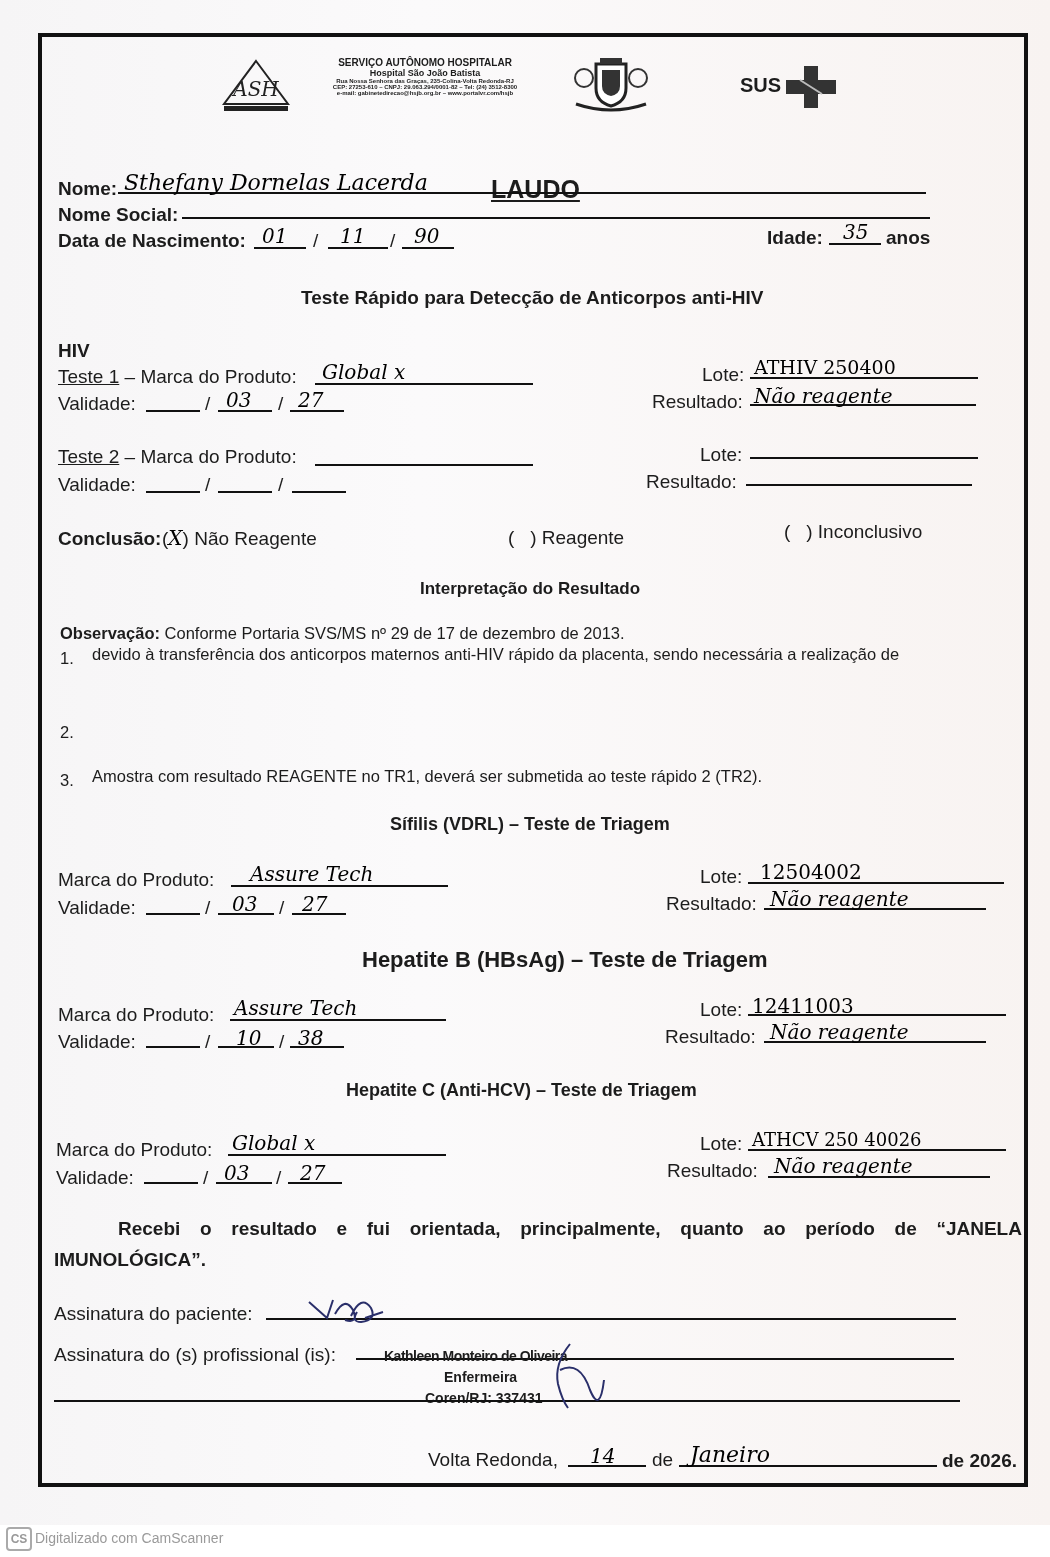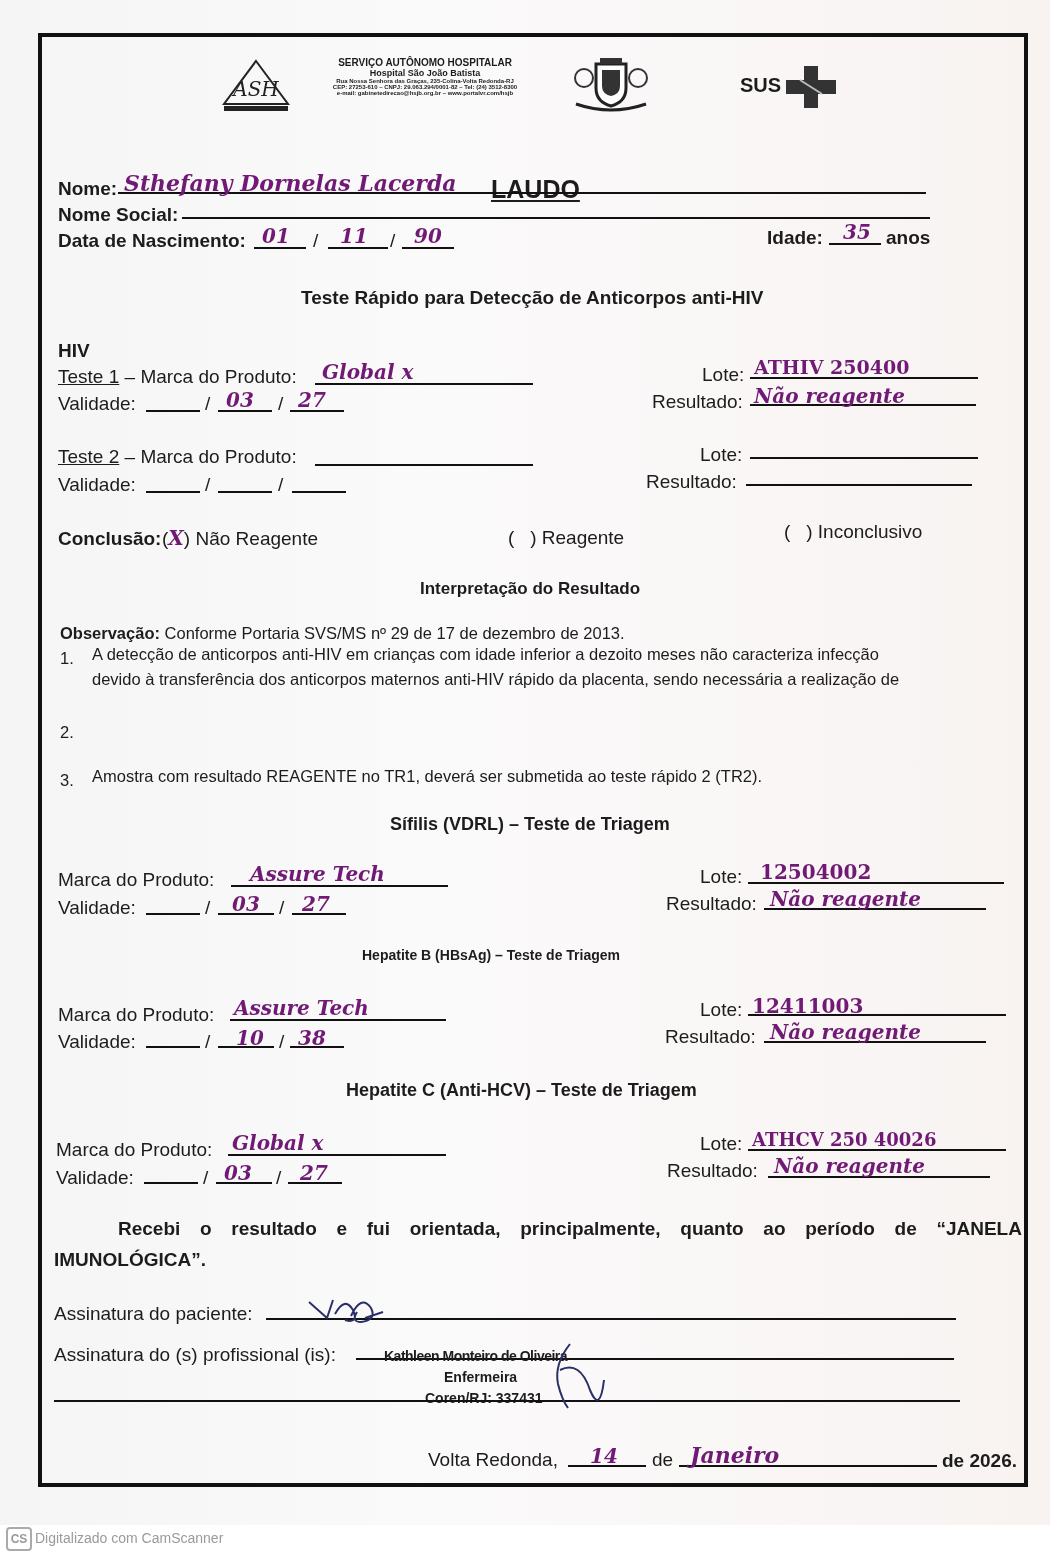--- a/index.html
+++ b/index.html
@@ -12,22 +12,22 @@
   .paper {
     position: absolute; left: 0; top: 0; width: 1050px; height: 1525px;
     background: linear-gradient(90deg, #f6f5f6 0%, #fbfafb 40%, #f8f3f1 100%);
   }
   .frame {
     position: absolute; left: 38px; top: 33px; width: 982px; height: 1446px;
     border: 4px solid #111;
   }
   .abs { position: absolute; white-space: nowrap; }
   .hw {
-    font-family: "DejaVu Serif", serif; font-style: italic; color: #701a75;
-    position: absolute; white-space: nowrap; font-size: 20px; font-weight: bold;
+    font-family: "DejaVu Serif", serif; font-style: italic; color: #000000;
+    position: absolute; white-space: nowrap; font-size: 20px;
   }
   .line { position: absolute; height: 0; border-bottom: 2px solid #111; }
   .lbl { font-size: 19px; }
   .b { font-weight: bold; }
   .u { text-decoration: underline; }
   .h2 { font-size: 19px; font-weight: bold; }
   .obs { font-size: 16.5px; line-height: 24.5px; }
 
   
   .hdr-title { font-size: 10px; font-weight: bold; text-align: center; }
@@ -148,21 +148,20 @@
 <div class="abs lbl b" style="left:58px;top:528px;">Conclusão:</div>
 <div class="abs lbl" style="left:162px;top:526px;">(<span class="hw" style="position:relative;font-size:20px;">X</span>) <span>Não Reagente</span></div>
 <div class="abs lbl" style="left:508px;top:527px;">(&nbsp;&nbsp;&nbsp;) <span>Reagente</span></div>
 <div class="abs lbl" style="left:784px;top:521px;">(&nbsp;&nbsp;&nbsp;) <span>Inconclusivo</span></div>
 
 <div class="abs b" style="left:420px;top:579px;font-size:17px;">Interpretação do Resultado</div>
 <div class="abs obs" style="left:60px;top:621px;"><span class="b">Observação:</span> <span>Conforme Portaria SVS/MS nº 29 de 17 de dezembro de 2013.</span></div>
 
 <div class="abs obs" style="left:60px;top:646px;">1.</div>
 <div class="abs obs" style="left:92px;top:642px;">
-  <div>A detecção de anticorpos anti-HIV em crianças com idade inferior a dezoito meses não caracteriza infecção</div>
   <div>devido à transferência dos anticorpos maternos anti-HIV rápido da placenta, sendo necessária a realização de</div>
 </div>
 <div class="abs obs" style="left:60px;top:720px;">2.</div>
 <div class="abs obs" style="left:92px;top:716px;">
 </div>
 <div class="abs obs" style="left:60px;top:768px;">3.</div>
 <div class="abs obs" style="left:92px;top:764px;">
   <div>Amostra com resultado REAGENTE no TR1, deverá ser submetida ao teste rápido 2 (TR2).</div>
 </div>
 
@@ -178,21 +177,21 @@
 <div class="abs lbl" style="left:205px;top:897px;">/</div>
 <div class="line" style="left:218px;top:913px;width:56px;"></div>
 <div class="hw" style="left:232px;top:892px;">03</div>
 <div class="abs lbl" style="left:279px;top:897px;">/</div>
 <div class="line" style="left:292px;top:913px;width:54px;"></div>
 <div class="hw" style="left:302px;top:892px;">27</div>
 <div class="abs lbl" style="left:666px;top:893px;">Resultado:</div>
 <div class="line" style="left:764px;top:908px;width:222px;"></div>
 <div class="hw" style="left:770px;top:887px;">Não reagente</div>
 
-<div class="abs b" style="left:362px;top:947px;font-size:14px;">Hepatite B (HBsAg) – Teste de Triagem</div>
+<div class="abs b" style="left:362px;top:947px;font-size:22px;">Hepatite B (HBsAg) – Teste de Triagem</div>
 <div class="abs lbl" style="left:58px;top:1004px;">Marca do Produto:</div>
 <div class="line" style="left:230px;top:1019px;width:216px;"></div>
 <div class="hw" style="left:234px;top:996px;">Assure Tech</div>
 <div class="abs lbl" style="left:700px;top:999px;">Lote:</div>
 <div class="line" style="left:748px;top:1014px;width:258px;"></div>
 <div class="hw" style="left:752px;top:994px;font-style:normal;">12411003</div>
 <div class="abs lbl" style="left:58px;top:1031px;">Validade:</div>
 <div class="line" style="left:146px;top:1046px;width:54px;"></div>
 <div class="abs lbl" style="left:205px;top:1031px;">/</div>
 <div class="line" style="left:218px;top:1046px;width:56px;"></div>

